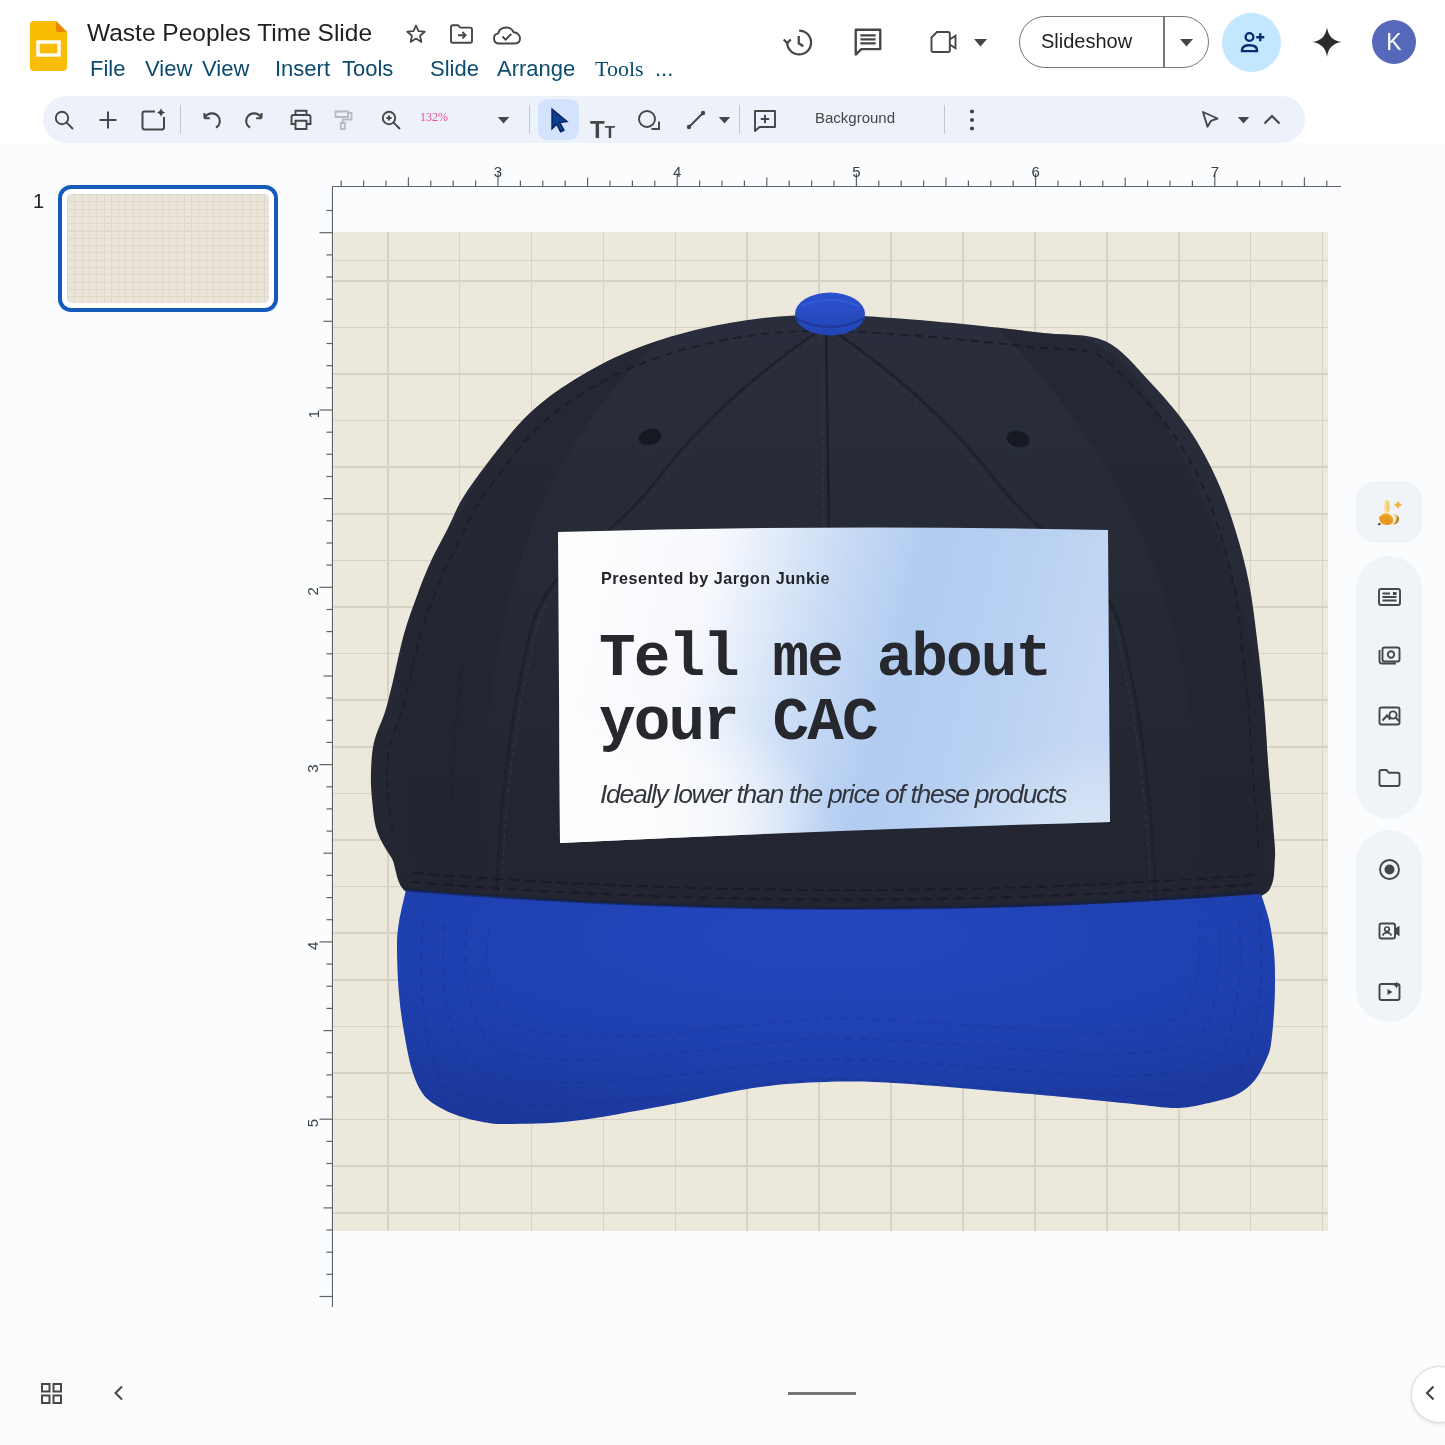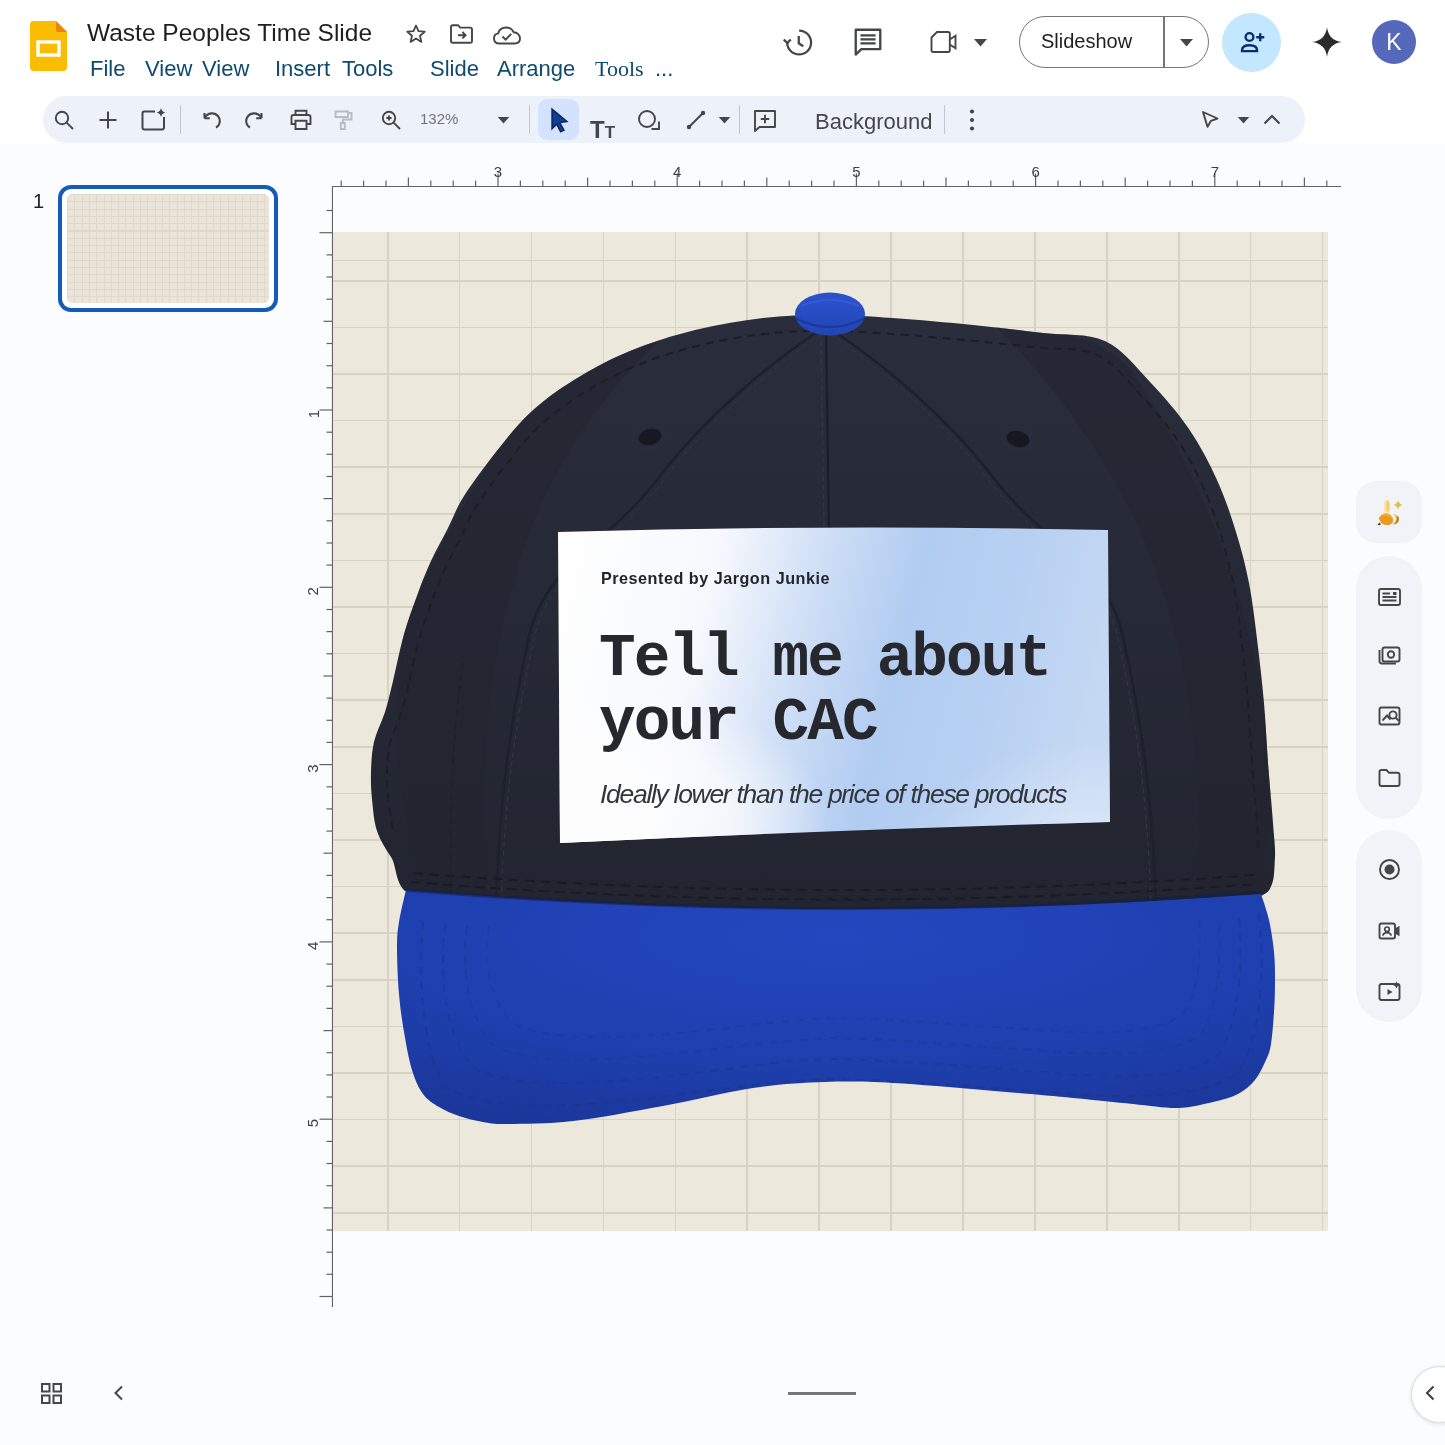--- a/index.html
+++ b/index.html
@@ -114,21 +114,21 @@
   </svg>
 
 <svg class="abs" style="left:331px;top:108px;" width="24" height="24" viewBox="0 0 24 24">
     <path fill="none" stroke="#b8bcc1" stroke-width="1.9" d="M4.5 3.5 L17 3.5 L17 9 L4.5 9 Z M17 5 L20.5 5 L20.5 11.5 L11.8 11.5 L11.8 15 M9.8 15 L13.8 15 L13.8 21 L9.8 21 Z"></path>
   </svg>
 
 <svg class="abs ico" style="left:379px;top:108px;" width="24" height="24" viewBox="0 0 24 24">
     <circle cx="10" cy="10" r="6.2" fill="none" stroke="#444746" stroke-width="1.9"></circle>
     <path stroke="#444746" stroke-width="1.9" d="M14.6 14.6 L21 21 M10 7.4 L10 12.6 M7.4 10 L12.6 10"></path>
   </svg>
-<div class="abs" style="left:420px;top:110px;font-size:15px;color:#737373;">132%</div>
+<div class="abs" style="left:420px;top:110px;font-size:12px;color:#ec4899;font-family:Liberation Serif, serif;">132%</div>
 <svg class="abs" style="left:496px;top:115px;" width="15" height="11" viewBox="0 0 17 12">
     <path d="M2 2 L8.5 9.5 L15 2 Z" fill="#444746"></path>
   </svg>
 <div class="abs" style="left:529px;top:105px;width:1px;height:29px;background:#c4c7c5;"></div>
 
 <div class="abs" style="left:538px;top:99px;width:41px;height:41px;background:#d3e3fd;border-radius:9px;"></div>
 <svg class="abs" style="left:549px;top:107px;" width="22" height="26" viewBox="0 0 22 26">
     <path d="M3 2 L18 14.5 L10.8 15.6 L15 23.2 L11.6 24.9 L7.7 17.2 L3 21.8 Z" fill="#0f3f8f" stroke="#09225c" stroke-width="1.4"></path>
   </svg>
 
@@ -146,21 +146,21 @@
   </svg>
 <svg class="abs" style="left:717px;top:115px;" width="15" height="11" viewBox="0 0 17 12">
     <path d="M2 2 L8.5 9.5 L15 2 Z" fill="#444746"></path>
   </svg>
 <div class="abs" style="left:739px;top:105px;width:1px;height:29px;background:#c4c7c5;"></div>
 
 <svg class="abs ico" style="left:752px;top:108px;" width="26" height="25" viewBox="0 0 26 25">
     <path fill="none" stroke="#444746" stroke-width="1.9" stroke-linejoin="round" d="M3 3 L23 3 L23 19 L7.5 19 L3 23 Z"></path>
     <path stroke="#444746" stroke-width="1.9" d="M13 6.8 L13 15.2 M8.8 11 L17.2 11"></path>
   </svg>
-<div class="abs" style="left:815px;top:109px;font-size:22px;color:#444746;">Background</div>
+<div class="abs" style="left:815px;top:109px;font-size:15px;color:#444746;">Background</div>
 <div class="abs" style="left:944px;top:105px;width:1px;height:29px;background:#c4c7c5;"></div>
 <svg class="abs ico" style="left:966px;top:107px;" width="12" height="26" viewBox="0 0 12 26">
     <circle cx="6" cy="4.5" r="2.1" fill="#444746"></circle>
     <circle cx="6" cy="13" r="2.1" fill="#444746"></circle>
     <circle cx="6" cy="21.5" r="2.1" fill="#444746"></circle>
   </svg>
 
 <svg class="abs ico" style="left:1196px;top:108px;" width="26" height="24" viewBox="0 0 26 24">
     <path fill="none" stroke="#444746" stroke-width="1.9" stroke-linejoin="round" d="M7 4 L21.5 10.5 L15 12.8 L11.5 18.8 Z"></path>
   </svg>

